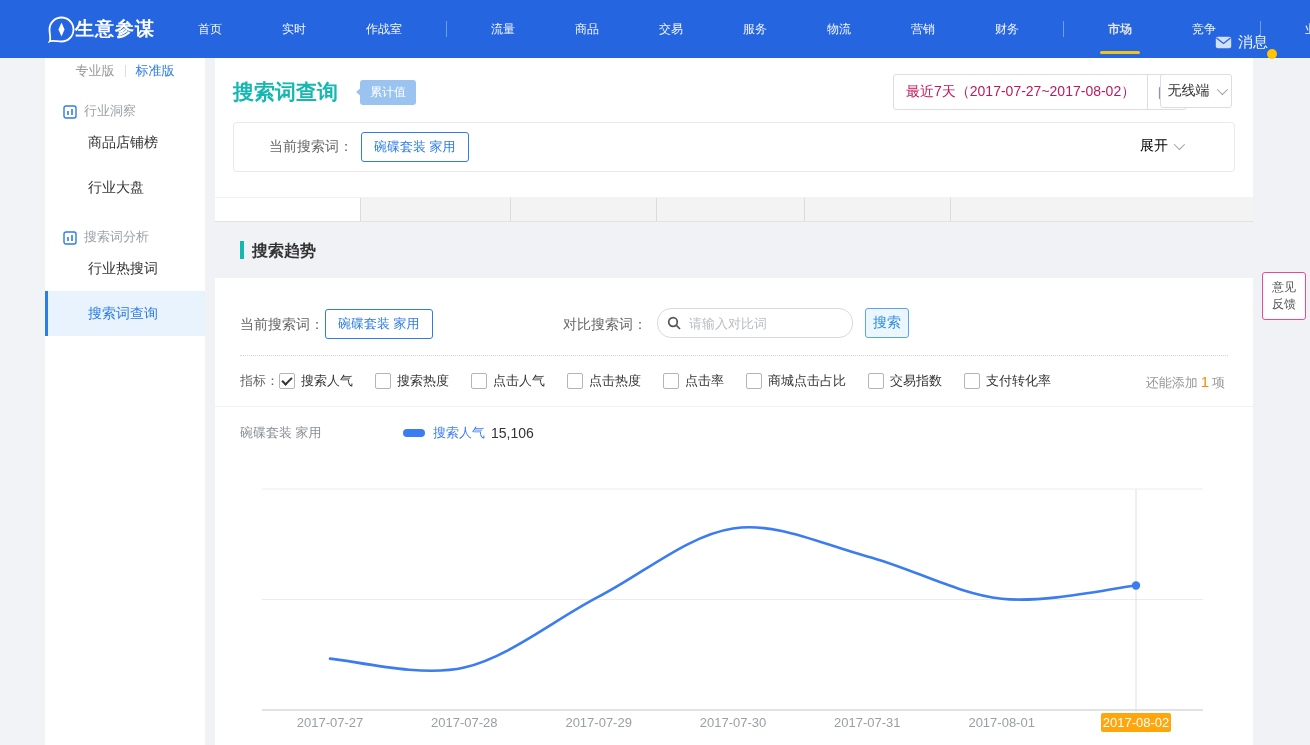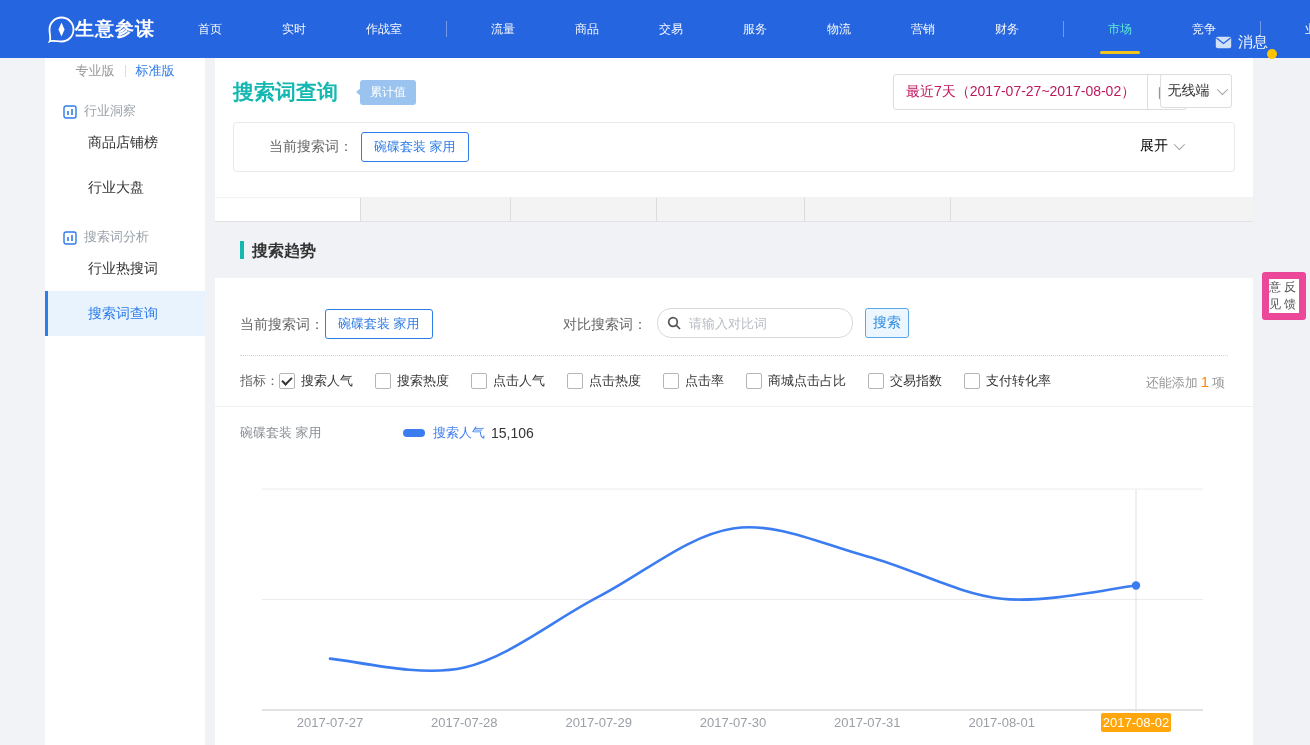--- a/index.html
+++ b/index.html
@@ -6,21 +6,21 @@
   .app{position:relative;width:1310px;height:745px;background:#f1f2f5;overflow:hidden;
        font-family:"Liberation Sans","DejaVu Sans",sans-serif;color:#333;}
 
   
   .navbar{position:absolute;left:0;top:0;width:1310px;height:58px;background:#2565DF;z-index:30;}
   .brand{position:absolute;left:48px;top:0;height:58px;display:flex;align-items:center;gap:0;color:#fff;}
   .brand-name{font-size:19px;font-weight:bold;letter-spacing:1px;}
   .nav-list{position:absolute;left:168px;top:0;height:58px;display:flex;align-items:center;}
   .nav-item{position:relative;color:rgba(255,255,255,.96);font-size:12px;margin:0 30px;height:59px;
             line-height:58px;cursor:pointer;white-space:nowrap;}
-  .nav-item.active{color:#5eead4;font-weight:normal;}
+  .nav-item.active{color:#e5e5e5;font-weight:bold;}
   .nav-item.active::after{content:"";position:absolute;left:50%;transform:translateX(-50%);
             bottom:5px;width:40px;height:3px;background:#F2C318;border-radius:2px;}
   .nav-divider{width:1px;height:16px;background:rgba(255,255,255,.35);margin:0 14px;}
   .nav-message{position:absolute;right:42px;top:0;height:52px;display:flex;align-items:flex-end;gap:6px;
                color:rgba(255,255,255,.95);font-size:15px;cursor:pointer;}
   .msg-dot{position:absolute;top:16px;right:-9px;width:10px;height:10px;border-radius:50%;background:#FFC400;}
   .msg-wrap{position:relative;display:flex;align-items:center;gap:6px;}
 
   
   .rail{position:absolute;left:0;top:58px;width:45px;height:687px;background:#f2f3f6;}
@@ -101,21 +101,21 @@
   .solid-divider{position:absolute;left:0;right:0;top:128px;border-top:1px solid #f1f1f1;}
   .legend-row{position:absolute;left:0;top:143px;height:24px;width:100%;}
   .legend-term{position:absolute;left:25px;font-size:13px;color:#8a8f96;line-height:24px;}
   .legend-pill{position:absolute;left:188px;top:8px;width:22px;height:8px;border-radius:4px;background:#3C7CF1;}
   .legend-metric{position:absolute;left:218px;font-size:13px;color:#3C7CF1;line-height:24px;}
   .legend-value{position:absolute;left:276px;font-size:14px;color:#333;line-height:24px;}
   .trend-chart{position:absolute;left:25px;top:202px;}
 
   
   .feedback{position:absolute;left:1262px;top:272px;width:44px;height:48px;background:#fff;
-        border:7px solid #ec4899;border-radius:3px;box-sizing:border-box;display:flex;flex-direction:row;
+        border:1px solid #ec4899;border-radius:3px;box-sizing:border-box;display:flex;flex-direction:column;
         align-items:center;justify-content:center;font-size:12px;color:#555;line-height:17px;cursor:pointer;}
 </style>
 </head>
 <body>
 
 <div class="app">
 
   <div class="navbar">
     <div class="brand">
       <svg width="27" height="27" viewBox="0 0 27 27">

